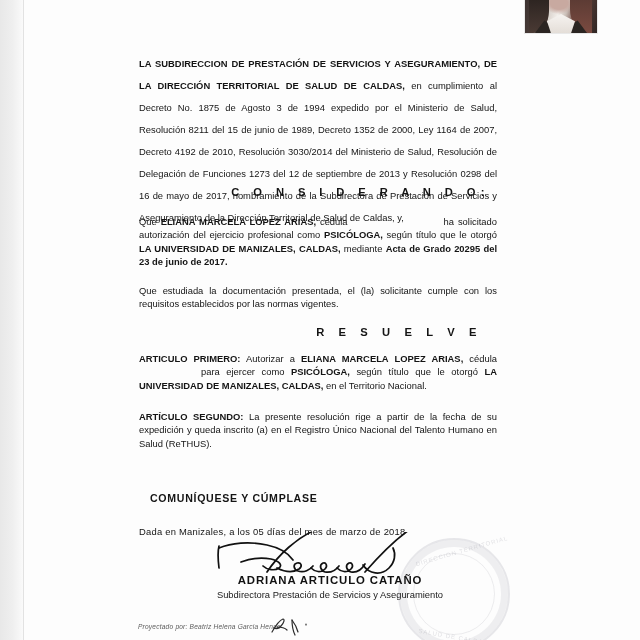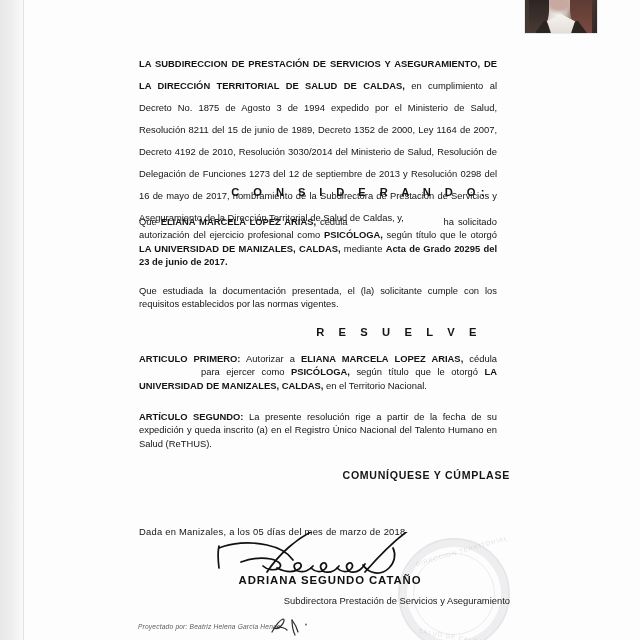--- a/index.html
+++ b/index.html
@@ -161,26 +161,26 @@
   }
 
   .para-art2 {
     left: 139px;
     top: 410px;
     width: 358px;
   }
 
   .h-comuniquese {
     left: 150px;
-    top: 469px;
+    top: 492px;
     width: 360px;
     font-size: 10.6px;
     font-weight: bold;
     letter-spacing: .7px;
-    text-align: right;
+    text-align: left;
   }
 
   .para-dada {
     left: 139px;
     top: 511px;
     width: 380px;
     letter-spacing: .25px;
     margin-top: 14px;
   }
 
@@ -205,24 +205,23 @@
   .sig-name {
     position: relative;
     margin-top: 40px;
     font-size: 11.4px;
     font-weight: bold;
     letter-spacing: .9px;
     color: #111;
   }
   .sig-role {
     position: relative;
-    margin-top: 9px;
+    margin-top: 3px;
     font-size: 9.4px;
     color: #1a1a1a;
-    text-align: right;
   }
 
   #footer-note {
     position: absolute;
     left: 138px;
     top: 623px;
     font-size: 6.6px;
     font-style: italic;
     color: #5b5b5b;
     letter-spacing: .2px;
@@ -286,21 +285,21 @@
           <path d="M14 16 C 26 11, 44 9, 62 13 C 76 16, 84 22, 88 28"></path>
           <path d="M36 30 C 44 27, 56 25, 66 27 C 74 29, 78 33, 74 36 C 70 39, 62 38, 58 34"></path>
           <path d="M72 36 C 80 40, 88 41, 94 37 C 98 34, 96 30, 92 31 C 88 32, 88 37, 93 39 C 99 41, 105 38, 108 34"></path>
           <path d="M106 36 C 110 40, 116 41, 120 37 C 123 34, 121 30, 118 31 C 114 33, 115 38, 120 40 C 126 41, 131 38, 134 34"></path>
           <path d="M132 36 C 136 40, 142 41, 146 37 C 149 34, 147 30, 144 31 C 140 33, 141 38, 146 40 C 152 41, 157 37, 160 32"></path>
           <path d="M158 33 C 164 42, 176 44, 184 36 C 190 30, 191 22, 188 16"></path>
           <path d="M62 40 C 74 22, 92 6, 110 -2"></path>
           <path d="M160 40 C 174 24, 190 8, 204 -2"></path>
         </g>
       </svg>
-      <div class="sig-name">ADRIANA  SEGUNDO  CATAÑO</div>
+      <div class="sig-name">ADRIANA  ARTICULO  CATAÑO</div>
       <div class="sig-role">Subdirectora Prestación de Servicios y Aseguramiento</div>
     </div>
 
     <div id="footer-note">Proyectado por:  Beatriz Helena Garcia Henao</div>
 
     <svg id="footer-initial-mark" viewBox="0 0 46 22">
       <g fill="none" stroke="#2b2b2b" stroke-width="1.2" stroke-linecap="round">
         <path d="M4 16 C 8 9, 12 4, 15 3 C 17 3, 16 7, 13 10 C 11 12, 8 13, 6 12"></path>
         <path d="M9 11 C 13 11, 17 12, 19 14"></path>
         <path d="M24 4 C 24 10, 25 15, 27 19"></path>

